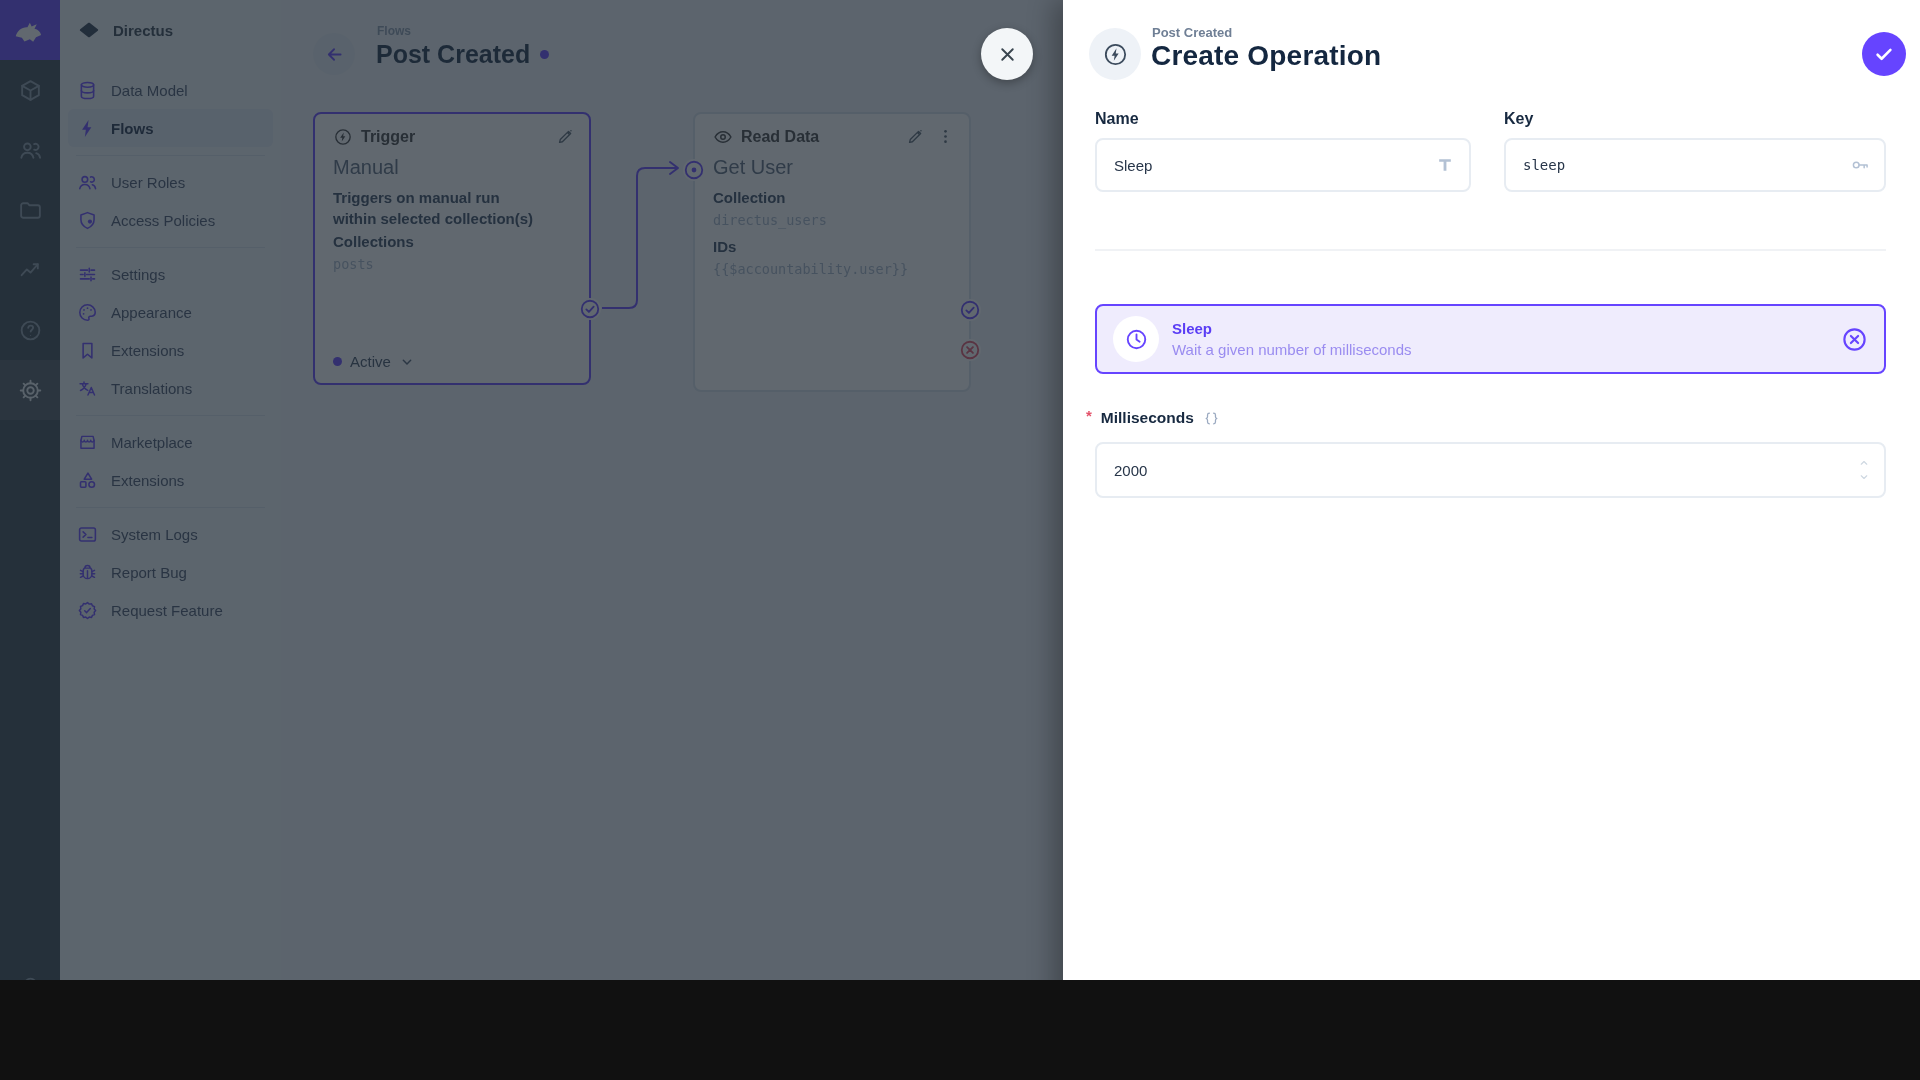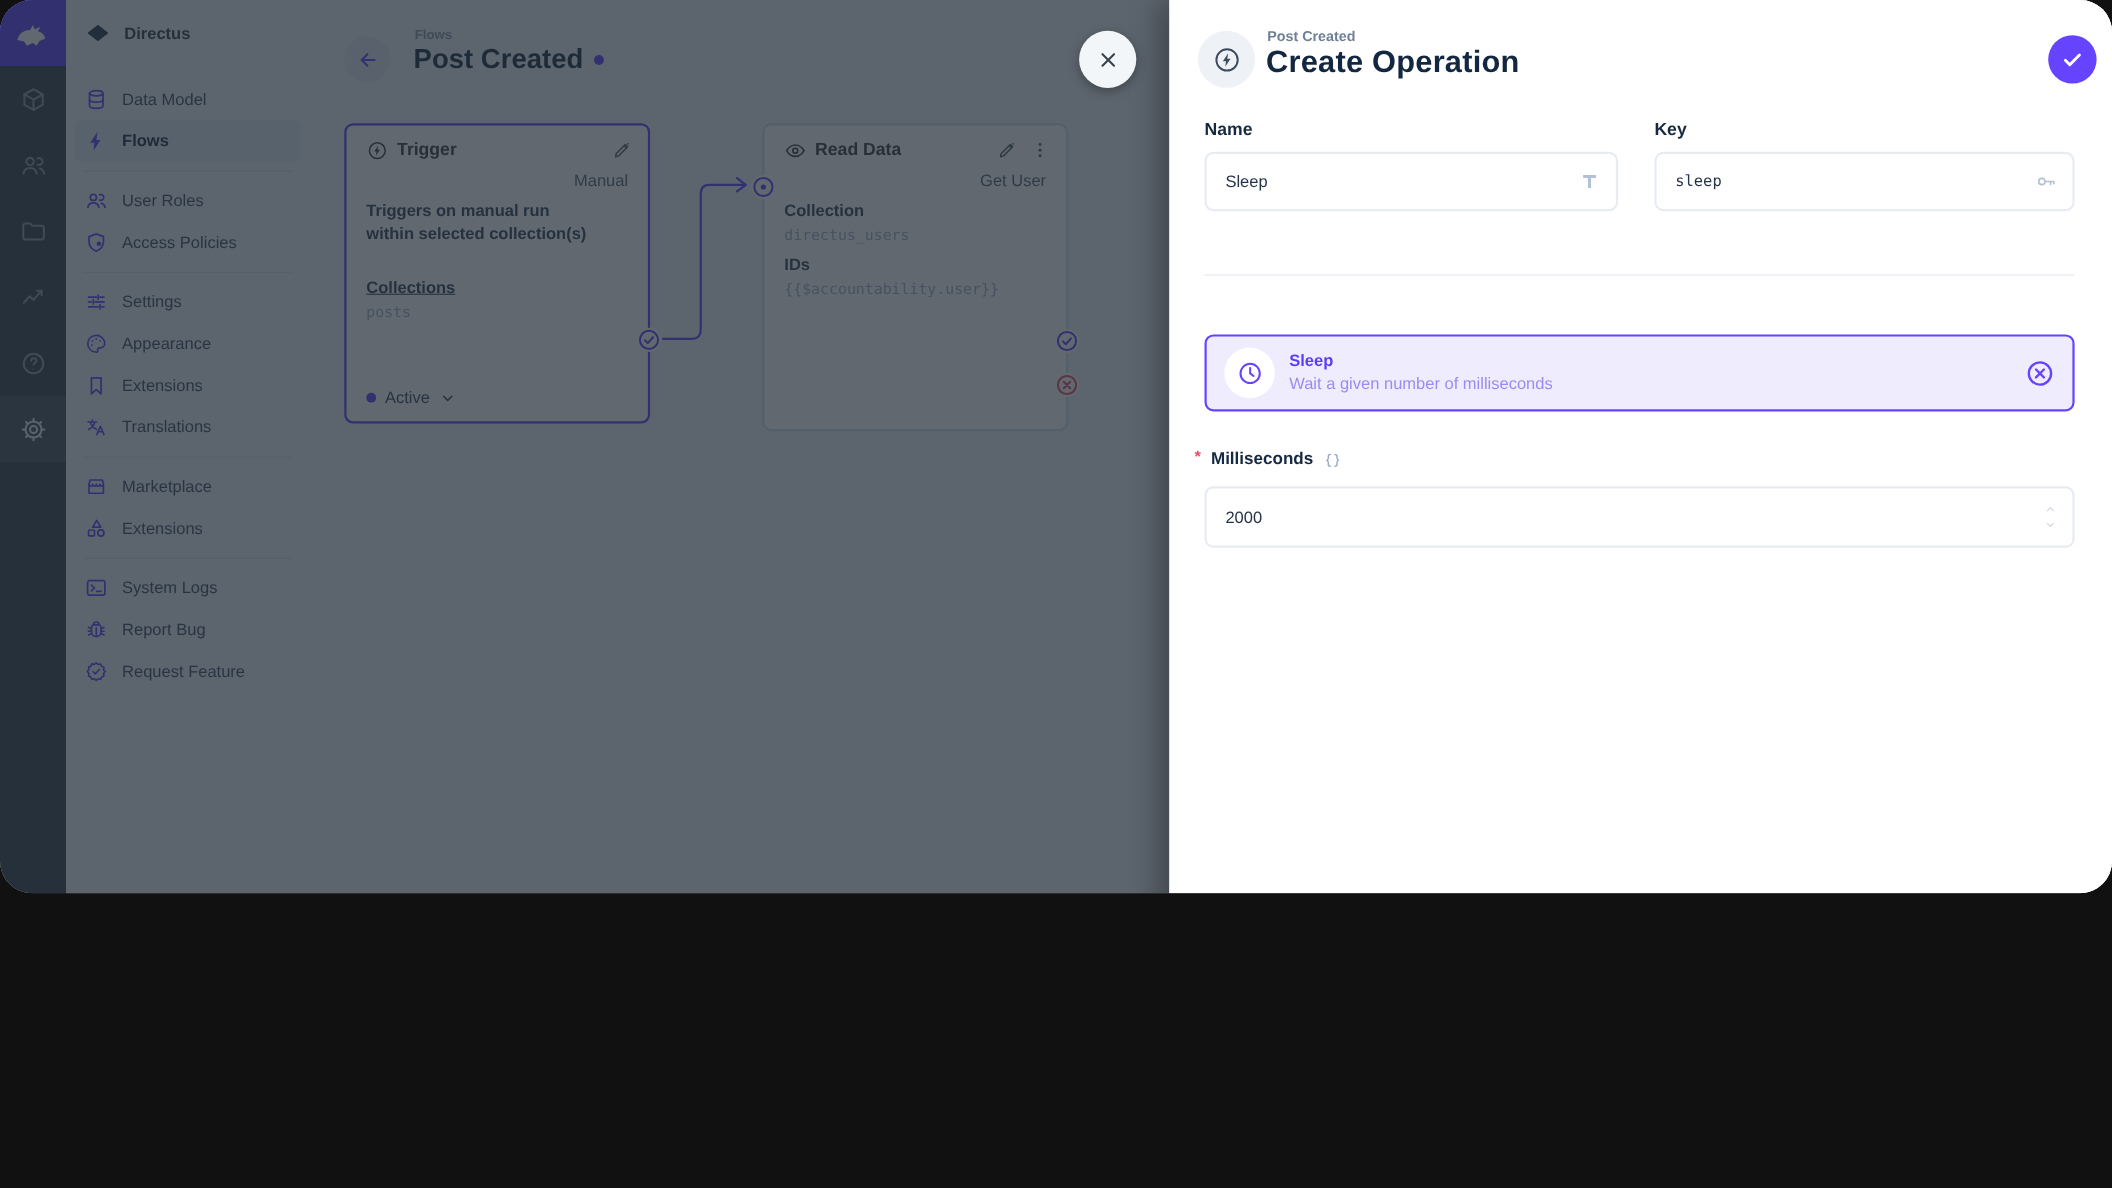--- a/index.html
+++ b/index.html
@@ -1,17 +1,17 @@
 <!DOCTYPE html>
 <html><head>
 <meta charset="utf-8">
 <style>
   html,body{margin:0;padding:0;background:#111;}
-  .app{position:relative;width:1920px;height:812px;overflow:hidden;background:#eef2f7;
-       font-family:"Liberation Sans",sans-serif;border-radius:29px;-webkit-font-smoothing:antialiased;}
+  .app{position:relative;width:1920px;height:980px;overflow:hidden;background:#eef2f7;
+       font-family:"Liberation Sans",sans-serif;-webkit-font-smoothing:antialiased;}
   .icon{display:inline-flex;align-items:center;justify-content:center;flex:none;}
   .icon svg{width:100%;height:100%;display:block;}
   button{font-family:inherit;cursor:pointer;}
 
   
   .module-bar{position:absolute;left:0;top:0;width:60px;height:1080px;background:#37434d;z-index:1;}
   .logo-tile{width:60px;height:60px;background:#6644ff;border:none;display:flex;align-items:center;justify-content:center;padding:0;}
   .logo-tile .icon{width:36px;height:36px;color:#fff;}
   .module-btn{width:60px;height:60px;background:none;border:none;display:flex;align-items:center;justify-content:center;color:#8b99a7;padding:0;}
   .module-btn .icon{width:25px;height:25px;}
@@ -40,21 +40,21 @@
   .flow-title{position:absolute;left:95px;top:40px;font-size:25px;font-weight:700;color:#1d3049;display:flex;align-items:center;gap:10px;}
   .flow-title .dot{width:9px;height:9px;border-radius:50%;background:#6644ff;}
 
   .panel{position:absolute;width:278px;background:rgba(255,255,255,.93);border-radius:8px;box-sizing:border-box;padding:13px 18px;}
   .panel.trigger{left:32px;top:112px;height:273px;border:2px solid #6644ff;}
   .panel.read{left:412px;top:112px;height:280px;border:2px solid #d7dfe9;}
   .panel-head{display:flex;align-items:center;gap:8px;color:#404040;font-size:16px;font-weight:700;}
   .panel-head .icon{width:20px;height:20px;}
   .panel-tool{position:absolute;top:13px;background:none;border:none;color:#55636f;padding:0;}
   .panel-tool .icon{width:19px;height:19px;}
-  .p-line{margin-top:9px;font-size:15px;color:#5a6a7d;text-align:right;}
+  .p-line{margin-top:9px;font-size:20px;color:#5a6a7d;}
   .p-bold{margin-top:8px;font-size:15px;font-weight:600;color:#36485f;line-height:21px;width:214px;}
   .p-mono{margin-top:4px;font-size:13.5px;color:#a6b5c9;font-family:"DejaVu Sans Mono",monospace;}
   .panel-status{position:absolute;left:18px;bottom:13px;display:flex;align-items:center;gap:8px;background:none;border:none;
                 font-size:15px;color:#3f4e63;padding:0;}
   .panel-status .sdot{width:9px;height:9px;border-radius:50%;background:#6644ff;}
   .panel-status .icon{width:16px;height:16px;color:#4a5a70;}
   .conn{position:absolute;width:22px;height:22px;border-radius:50%;color:#6644ff;background:#fff;}
   .conn .icon{width:22px;height:22px;}
   .conn.reject{color:#e35169;}
   .connector-svg{position:absolute;left:310px;top:150px;width:110px;height:175px;color:#6644ff;}
@@ -376,21 +376,21 @@
         <span class="icon">
             <svg viewBox="0 0 24 24" fill="none" stroke="currentColor" stroke-width="1.7" stroke-linejoin="round">
               <path d="M4.5 19.5l.9-3.6L15.8 5.5l2.7 2.7L8.1 18.6l-3.6.9z"></path>
               <path d="M14.4 6.9l2.7 2.7"></path>
               <circle cx="18.9" cy="4.7" r="1" fill="currentColor" stroke="none"></circle>
             </svg>
           </span>
       </button>
       <div class="p-line">Manual</div>
       <div class="p-bold">Triggers on manual run within selected collection(s)</div>
-      <div class="p-bold" style="margin-top:28px;text-decoration:underline;">Collections</div>
+      <div class="p-bold" style="margin-top:2px;">Collections</div>
       <div class="p-mono">posts</div>
       <button class="panel-status">
         <span class="sdot"></span>
         <span>Active</span>
         <span class="icon">
             <svg viewBox="0 0 24 24" fill="none" stroke="currentColor" stroke-width="2.2" stroke-linecap="round" stroke-linejoin="round">
               <path d="M6.5 9.5l5.5 5.5 5.5-5.5"></path>
             </svg>
           </span>
       </button>

